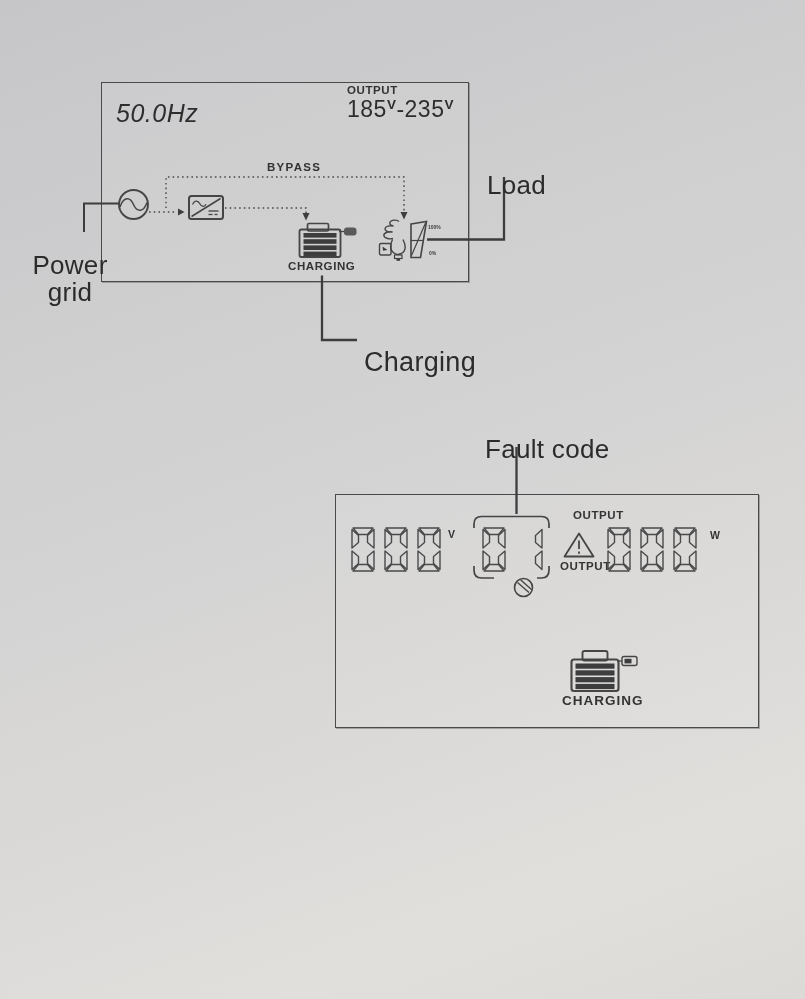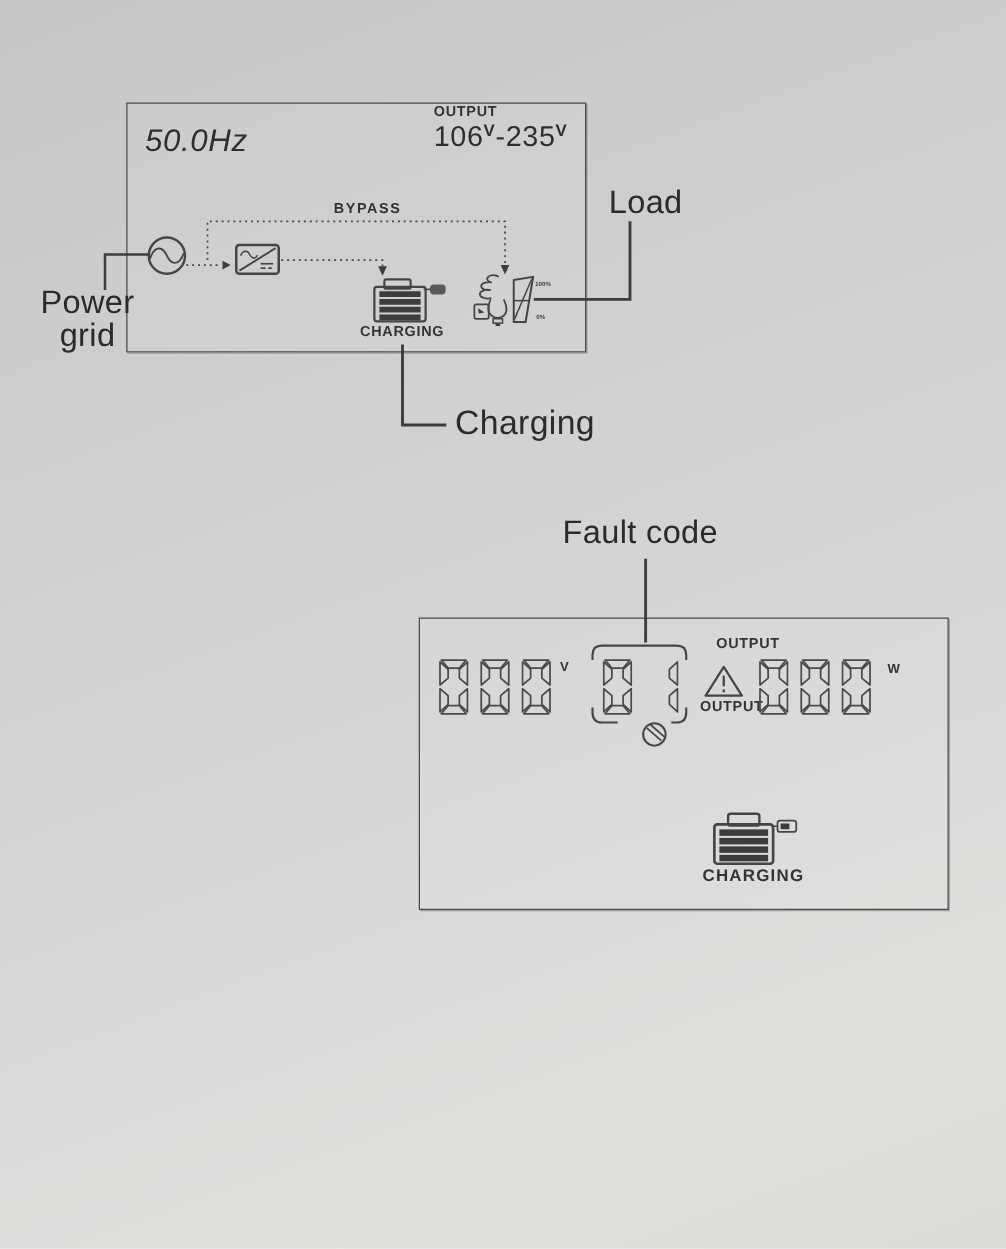--- a/index.html
+++ b/index.html
@@ -12,21 +12,21 @@
   .panel{
     position:absolute;border:1.6px solid #4a4a4a;background:rgba(255,255,255,0.06);
     box-shadow:1px 1px 0 rgba(60,60,60,0.35);
   }
   #lines{position:absolute;left:0;top:0;z-index:3;pointer-events:none;}
   #lines .ln{stroke:#3d3d3d;stroke-width:2;fill:none;}
   #lines .thin{stroke:#454545;stroke-width:1.5;fill:none;}
   #lines .dot{stroke:#4a4a4a;stroke-width:1.4;fill:none;stroke-dasharray:1.6 3.1;}
   #lines .fill{fill:#3d3d3d;stroke:none;}
   .txt{position:absolute;z-index:4;white-space:nowrap;}
-  .callout{font-size:26px;letter-spacing:.3px;color:#2b2b2b;}
+  .callout{font-size:26px;letter-spacing:.3px;color:#2b2b2b;margin-top:24px;}
   .freq{font-size:25px;letter-spacing:.5px;font-style:italic;}
   .sm-bold{font-weight:bold;font-size:11.5px;letter-spacing:.6px;color:#333;}
   .range{font-size:23px;letter-spacing:.5px;}
   .range sup{font-size:13.5px;font-weight:bold;position:relative;top:1px;}
   .unit{font-weight:bold;font-size:10.5px;color:#333;}
   .digits{position:absolute;z-index:4;display:flex;gap:9px;}
   .digits.fault{gap:13px;}
   .segdigit{width:24px;height:45px;display:block;}
   .segdigit polygon{fill:none;stroke:#4a4a4a;stroke-width:1.4;stroke-linejoin:round;}
   .wrap2{white-space:normal;width:92px;line-height:27px;text-align:center;}
@@ -133,30 +133,30 @@
     <line class="thin" x1="617" y1="661" x2="622" y2="661" style="stroke-width:1.3"></line>
     <rect class="thin" x="622" y="656.5" width="15" height="9" rx="2" style="stroke-width:1.4"></rect>
     <rect class="fill" x="624.5" y="658.8" width="7" height="4.6"></rect>
   </g>
 </svg>
 
 <div class="txt freq" style="left:116px;top:99px;">50.0Hz</div>
 
 <div class="txt" style="left:347px;top:84px;">
   <div class="sm-bold">OUTPUT</div>
-  <div class="range"><span>106</span><sup>V</sup><span>-</span><span>235</span><sup>V</sup></div>
+  <div class="range"><span>185</span><sup>V</sup><span>-</span><span>235</span><sup>V</sup></div>
 </div>
 
 <div class="txt sm-bold" style="left:267px;top:161px;letter-spacing:1.3px;">BYPASS</div>
 <div class="txt sm-bold" style="left:288px;top:260px;">CHARGING</div>
 
 <div class="txt callout wrap2" style="left:24px;top:228px;">Power grid</div>
 <div class="txt callout" style="left:487px;top:146px;">Load</div>
 <div class="txt callout" style="left:364px;top:323px;font-size:27px;">Charging</div>
-<div class="txt callout" style="left:450px;top:410px;">Fault code</div>
+<div class="txt callout" style="left:485px;top:410px;">Fault code</div>
 
 <div class="txt unit" style="left:448px;top:528px;">V</div>
 <div class="txt sm-bold" style="left:573px;top:509px;">OUTPUT</div>
 <div class="txt sm-bold" style="left:560px;top:560px;">OUTPUT</div>
 <div class="txt unit" style="left:710px;top:529px;">W</div>
 <div class="txt sm-bold" style="left:562px;top:693px;font-size:13.5px;letter-spacing:1px;">CHARGING</div>
 
 <div class="digits" style="left:351px;top:527px;">
     <svg class="segdigit" viewBox="0 0 24 45">
       <polygon points="2,1 22,1 16.5,7.5 7.5,7.5"></polygon>

